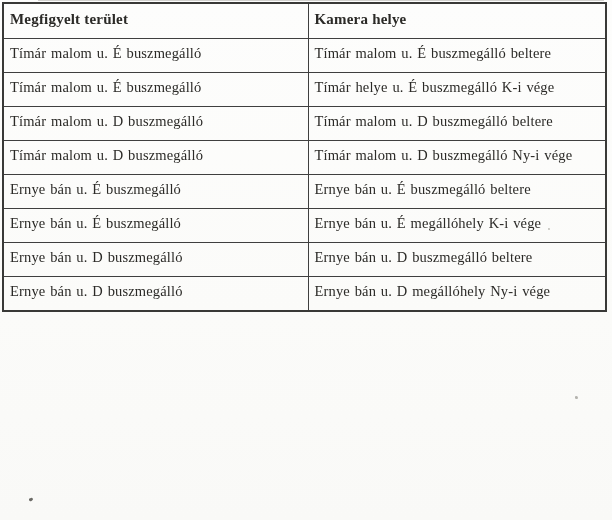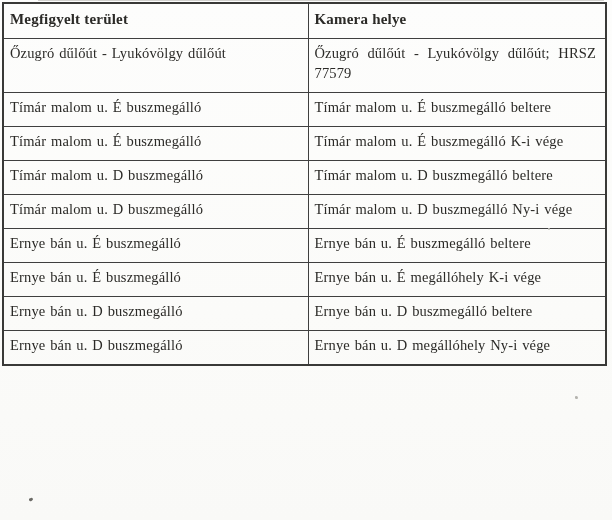--- a/index.html
+++ b/index.html
@@ -79,33 +79,29 @@
     <thead>
       <tr>
         <th>Megfigyelt terület</th>
         <th>Kamera helye</th>
       </tr>
     </thead>
     <tbody>
 
 
 
-    <tr>
-      <td>Őzugró dűlőút - Lyukóvölgy dűlőút</td>
-      <td>Őzugró dűlőút - Lyukóvölgy dűlőút; HRSZ 77579</td>
-    </tr>
 
     <tr>
       <td>Tímár malom u. É buszmegálló</td>
       <td>Tímár malom u. É buszmegálló beltere</td>
     </tr>
 
     <tr>
       <td>Tímár malom u. É buszmegálló</td>
-      <td>Tímár malom u. É buszmegálló K-i vége</td>
+      <td>Tímár helye u. É buszmegálló K-i vége</td>
     </tr>
 
     <tr>
       <td>Tímár malom u. D buszmegálló</td>
       <td>Tímár malom u. D buszmegálló beltere</td>
     </tr>
 
     <tr>
       <td>Tímár malom u. D buszmegálló</td>
       <td>Tímár malom u. D buszmegálló Ny-i vége</td>

